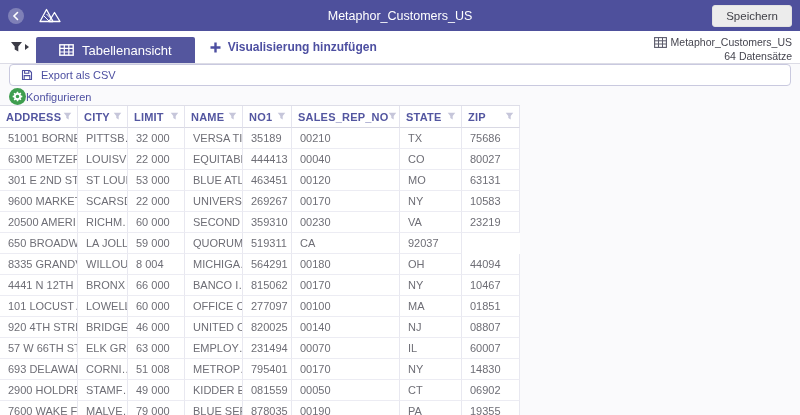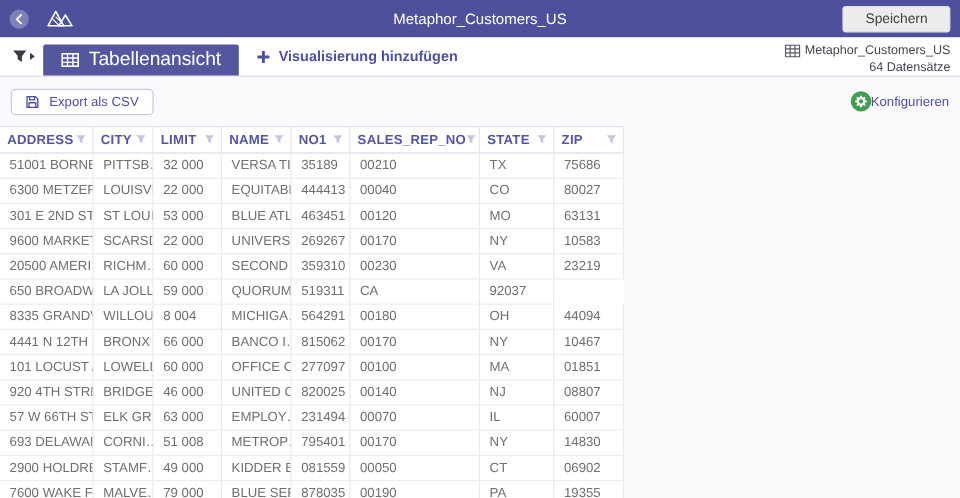--- a/index.html
+++ b/index.html
@@ -6,35 +6,35 @@
   html,body { width:800px; height:415px; overflow:hidden; }
   body { font-family:"Liberation Sans", sans-serif; background:#fafafc; position:relative; }
 
   
   .topbar { height:31px; background:#4e509c; display:flex; align-items:center; padding:0 8px; position:relative; }
   .back-btn { width:16px; height:16px; border-radius:50%; background:rgba(255,255,255,0.28);
               display:flex; align-items:center; justify-content:center; cursor:pointer; flex:0 0 auto; }
   .logo { margin-left:13px; display:flex; align-items:center; }
   .topbar-title { position:absolute; left:0; right:0; text-align:center; color:#fff; font-size:12.5px; pointer-events:none; }
   .save-btn { margin-left:auto; background:#ececec; border:1px solid #e2e2e2; border-radius:3px;
-              font-family:inherit; font-size:11.5px; color:#3f3f46; padding:4px 18px; z-index:1; cursor:pointer; }
+              font-family:inherit; font-size:11.5px; color:#3f3f46; padding:4px 13px; z-index:1; cursor:pointer; }
 
   
   .tabbar { height:33px; background:#fff; border-bottom:1px solid #dcdce6; display:flex; }
   .filter-toggle { align-self:center; display:flex; align-items:center; gap:2px; padding:0 7px 0 10px; cursor:pointer; }
   .caret-right { width:0; height:0; border-left:4px solid #3b3b46; border-top:3px solid transparent; border-bottom:3px solid transparent; }
   .tab-active { align-self:flex-end; height:26px; display:flex; align-items:center; gap:8px;
-                background:#54569e; color:#fff; padding:0 15px; font-size:16px; border-radius:2px 2px 0 0; cursor:pointer; }
+                background:#54569e; color:#fff; padding:0 23px; font-size:13px; border-radius:2px 2px 0 0; cursor:pointer; }
   .add-vis { align-self:center; margin-left:15px; color:#4d4fa1; font-size:12px; font-weight:bold;
              display:flex; gap:7px; align-items:center; cursor:pointer; }
   .dataset-info { margin-left:auto; text-align:right; padding:4px 8px 0 0; font-size:10.5px; color:#45454f; line-height:14px; }
   .dataset-name { display:flex; align-items:center; justify-content:flex-end; gap:4px; }
 
   
-  .toolbar { height:41px; display:flex; align-items:center; justify-content:space-between; padding:0 9px; }
+  .toolbar { height:41px; display:flex; justify-content:space-between; padding:0 9px;flex-direction:column; }
   .export-btn { display:flex; align-items:center; gap:8px; background:#fff; border:1px solid #c9c9df; border-radius:4px;
                 color:#4d4fa1; font-family:inherit; font-size:11px; padding:4px 11px; cursor:pointer; }
   .configure { display:flex; align-items:center; color:#4d4fa1; font-size:11px; cursor:pointer; }
   .gear-circle { width:17px; height:17px; border-radius:50%; background:#3f9e4f; display:flex; align-items:center; justify-content:center; }
 
   
   .table { width:520px; background:#fff; border-top:1px solid #dedee8; }
   .tr { display:grid; grid-template-columns:78px 50px 57px 58px 49px 108px 62px 58px; }
   .th { height:22px; display:flex; align-items:center; justify-content:space-between; padding:0 5px 0 6px;
         border-right:1px solid #e4e4ee; border-bottom:1px solid #d9d9e4;

